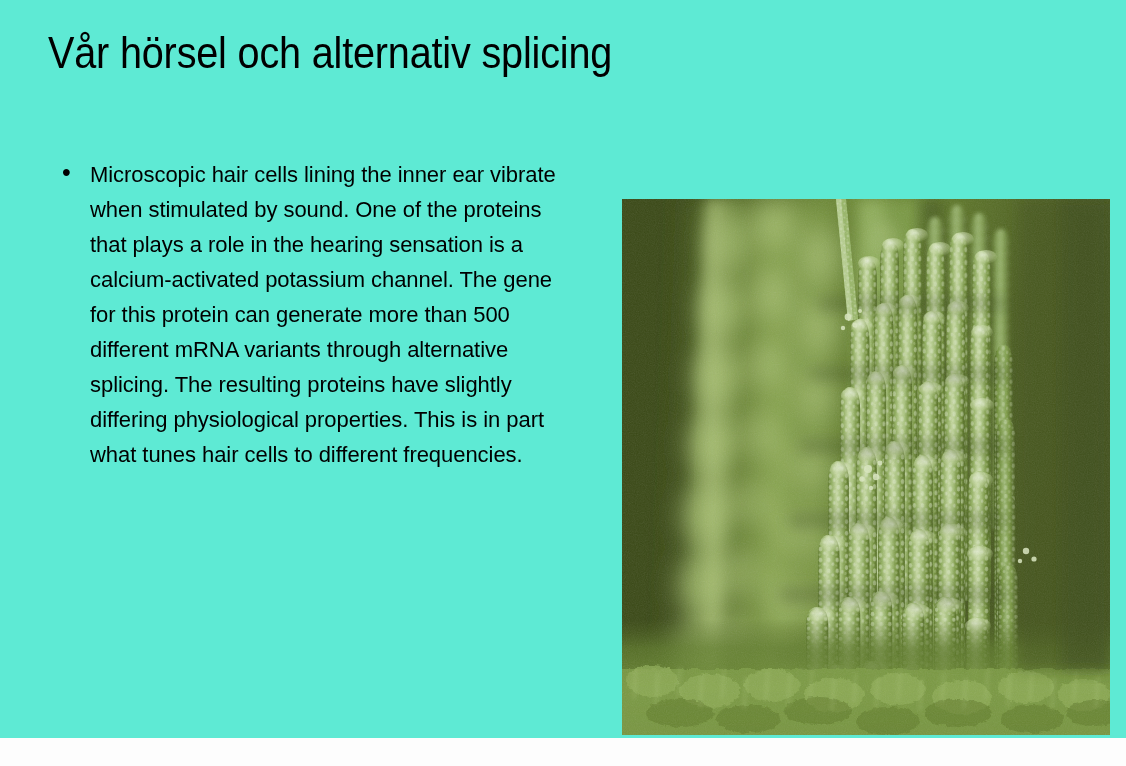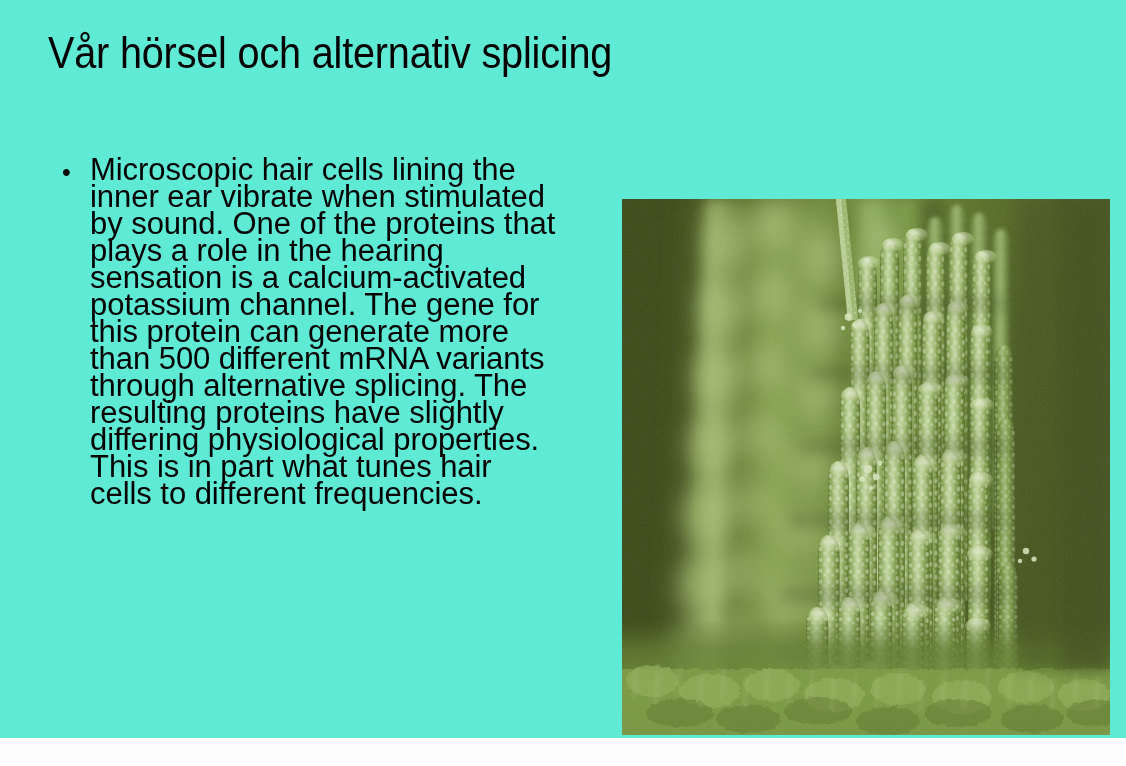--- a/index.html
+++ b/index.html
@@ -45,22 +45,22 @@
   }
   .bullet-marker {
     position: absolute;
     left: 6px;
     top: 0;
     font-size: 25px;
     line-height: 30px;
     color: #000000;
   }
   .bullet-text {
-    font-size: 31px;
-    line-height: 26px;
+    font-size: 22px;
+    line-height: 35px;
     color: #000000;
     text-align: right;
     letter-spacing: -0.05px;
     transform: scaleX(0.97);
     transform-origin: left top;
   }
   #micrograph {
     position: absolute;
     left: 622px;
     top: 199px;

